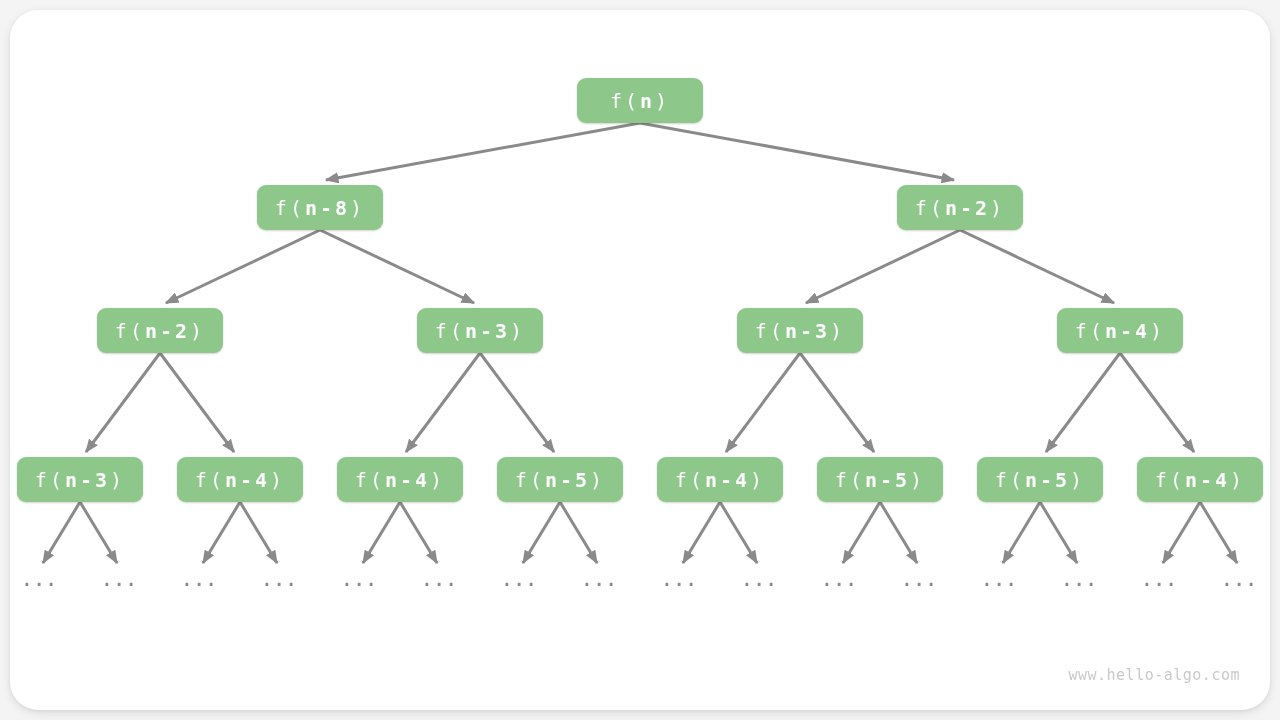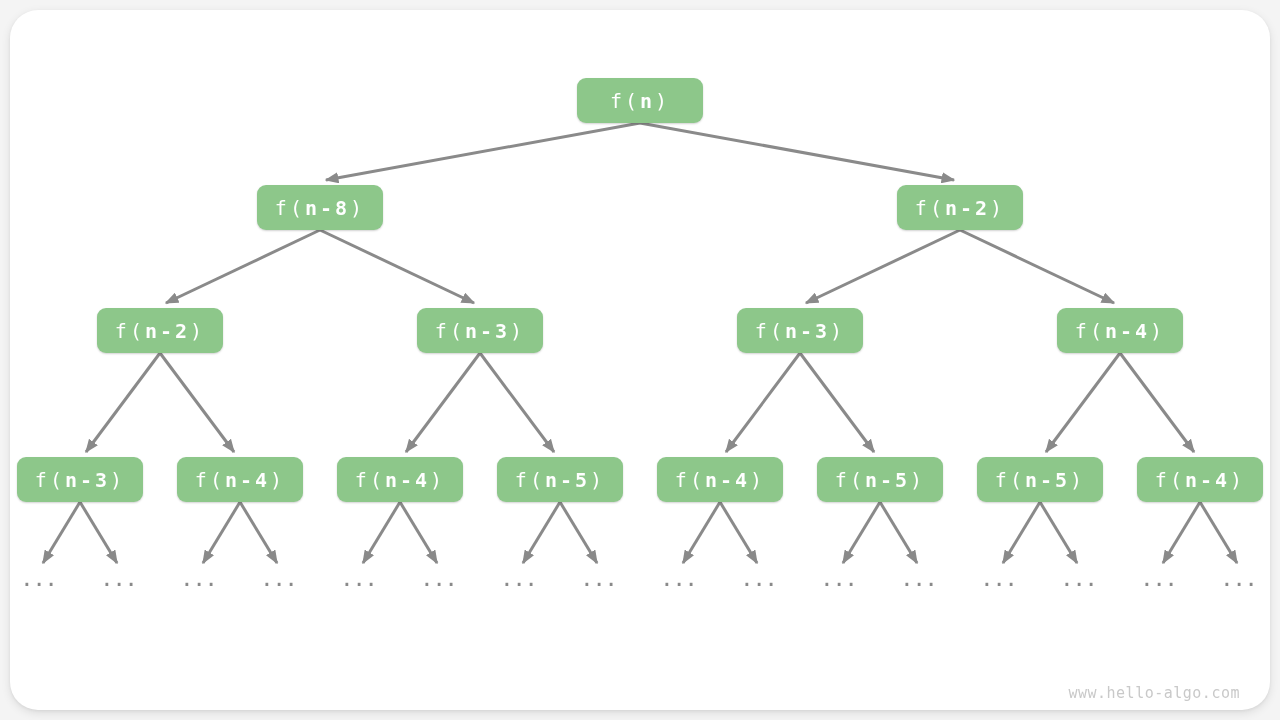--- a/index.html
+++ b/index.html
@@ -43,21 +43,21 @@
   .ellipsis {
     position: absolute;
     width: 56px;
     text-align: center;
     font-size: 17px;
     font-weight: 700;
     letter-spacing: 2px;
   }
   .watermark {
     position: absolute;
-    right: 40px; bottom: 18px;
+    right: 40px; bottom: 36px;
     font-size: 15px;
     letter-spacing: 0.5px;
   }
 </style>
 </head>
 <body>
 
 <div class="page">
   <div class="card"></div>
 

